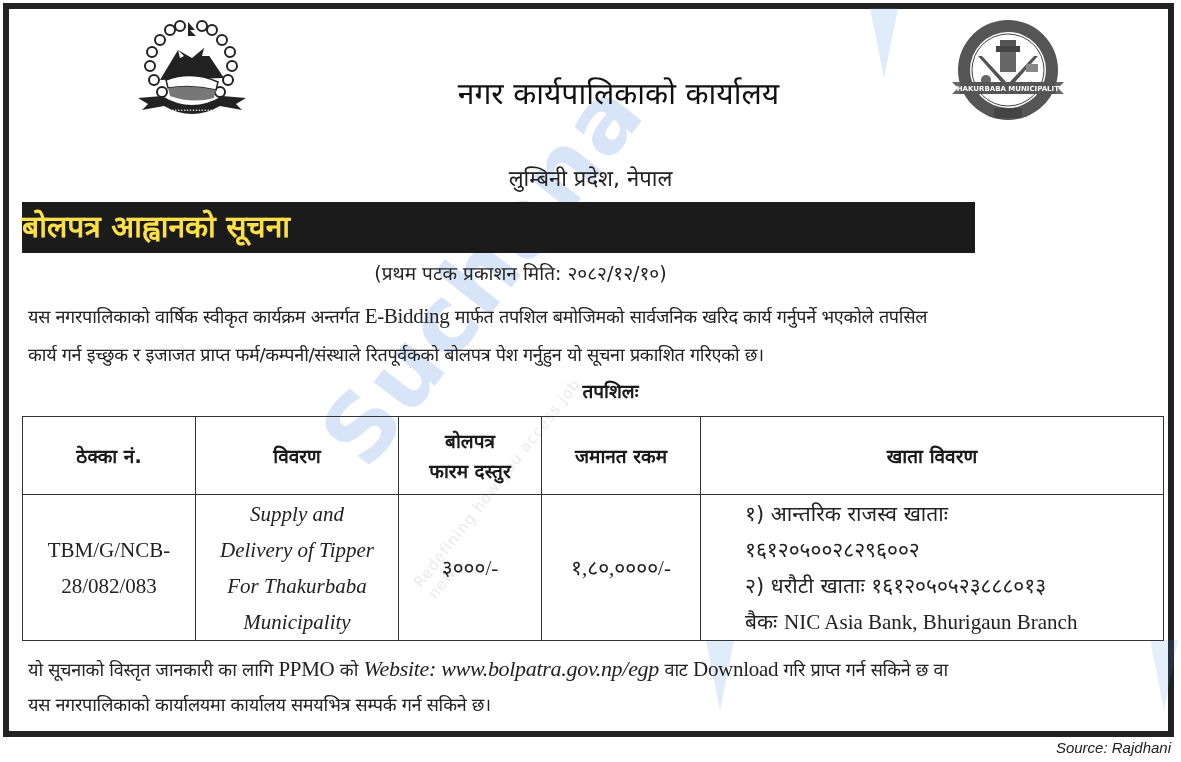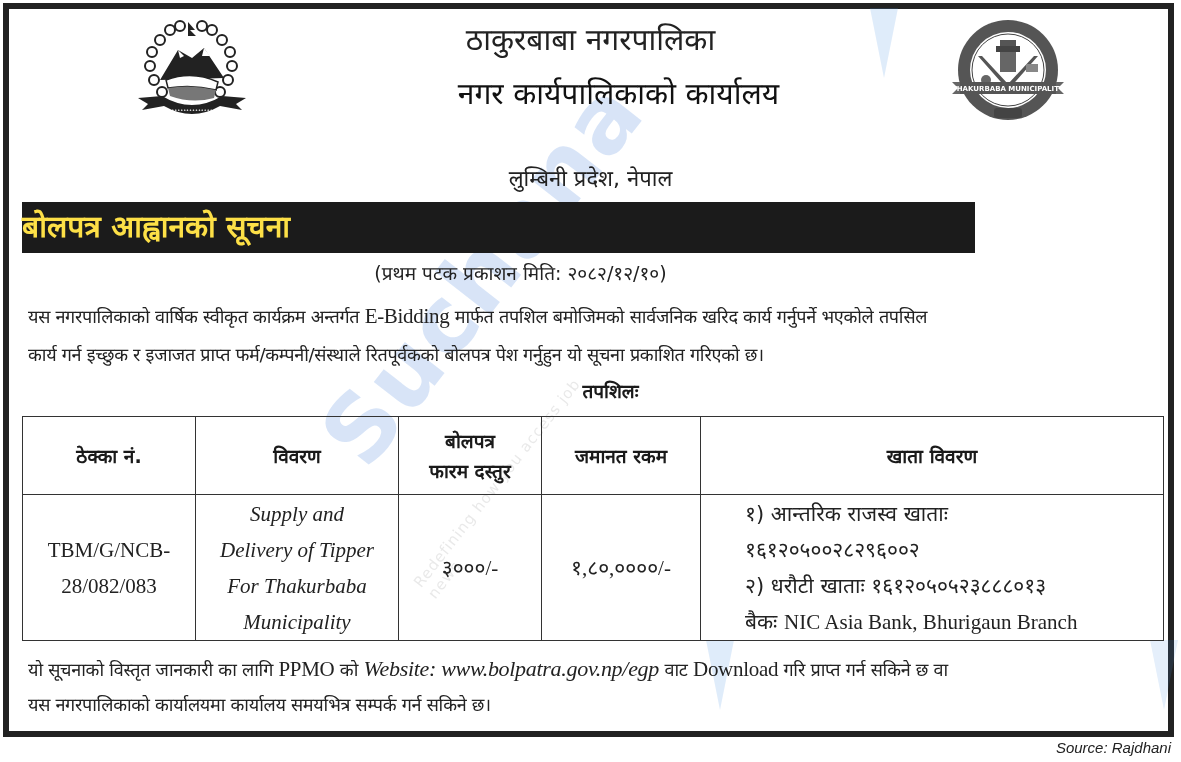--- a/index.html
+++ b/index.html
@@ -239,21 +239,20 @@
     <circle cx="38" cy="62" r="5" fill="#666"></circle>
     <rect x="78" y="46" width="12" height="8" fill="#888"></rect>
 
     <polygon points="4,64 116,64 110,70 116,76 4,76 10,70" fill="#666"></polygon>
     <rect x="12" y="64" width="96" height="12" fill="#555"></rect>
     <text x="60" y="73" font-size="7" font-weight="bold" fill="#fff" text-anchor="middle" font-family="DejaVu Sans, sans-serif">THAKURBABA MUNICIPALITY</text>
 
     <rect x="46" y="90" width="28" height="10" rx="3" fill="#444"></rect>
   </svg>
 
-  <div class="hdr hdr-1">ठाकुरबाबा नगरपालिका</div>
   <div class="hdr hdr-2">नगर कार्यपालिकाको कार्यालय</div>
   <div class="hdr hdr-4">लुम्बिनी प्रदेश, नेपाल</div>
 
   <div class="title-bar">बोलपत्र आह्वानको सूचना</div>
 
   <div class="pub-date">(प्रथम पटक प्रकाशन मिति: २०८२/१२/१०)</div>
 
   <div class="para para-1">
     <span>यस नगरपालिकाको वार्षिक स्वीकृत कार्यक्रम अन्तर्गत </span><span class="latin">E-Bidding</span><span> मार्फत तपशिल बमोजिमको  सार्वजनिक खरिद  कार्य गर्नुपर्ने भएकोले तपसिल</span>
   </div>

